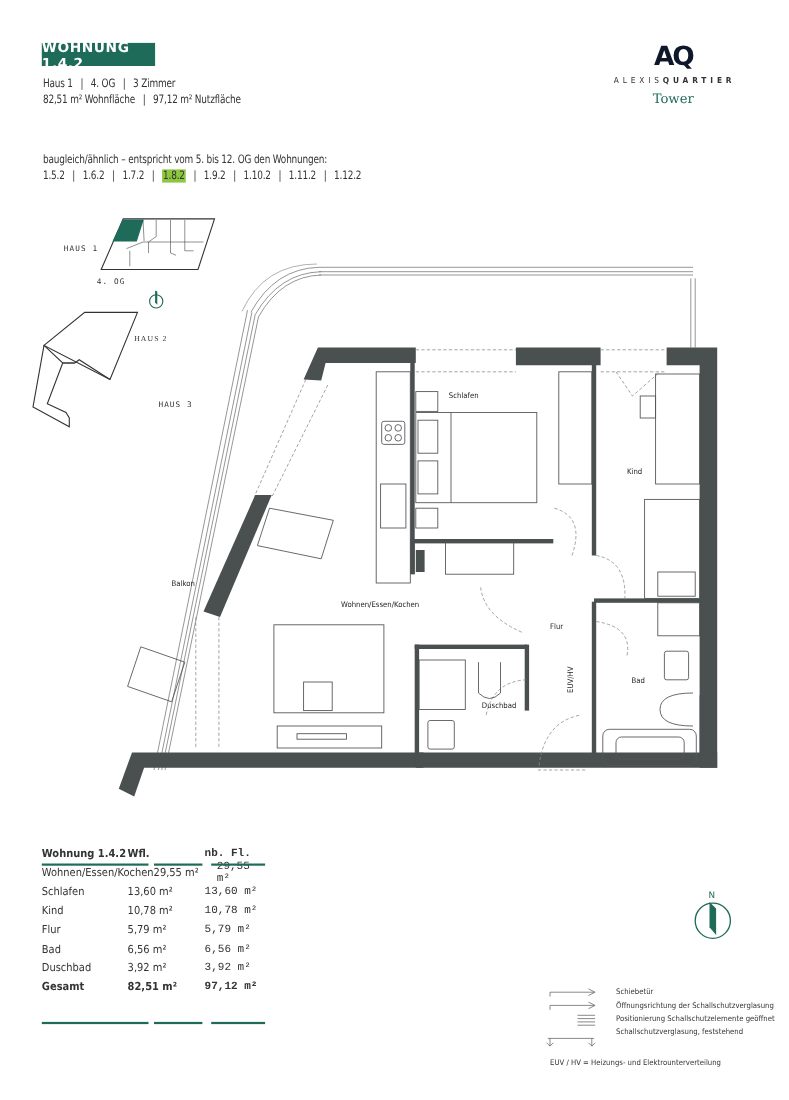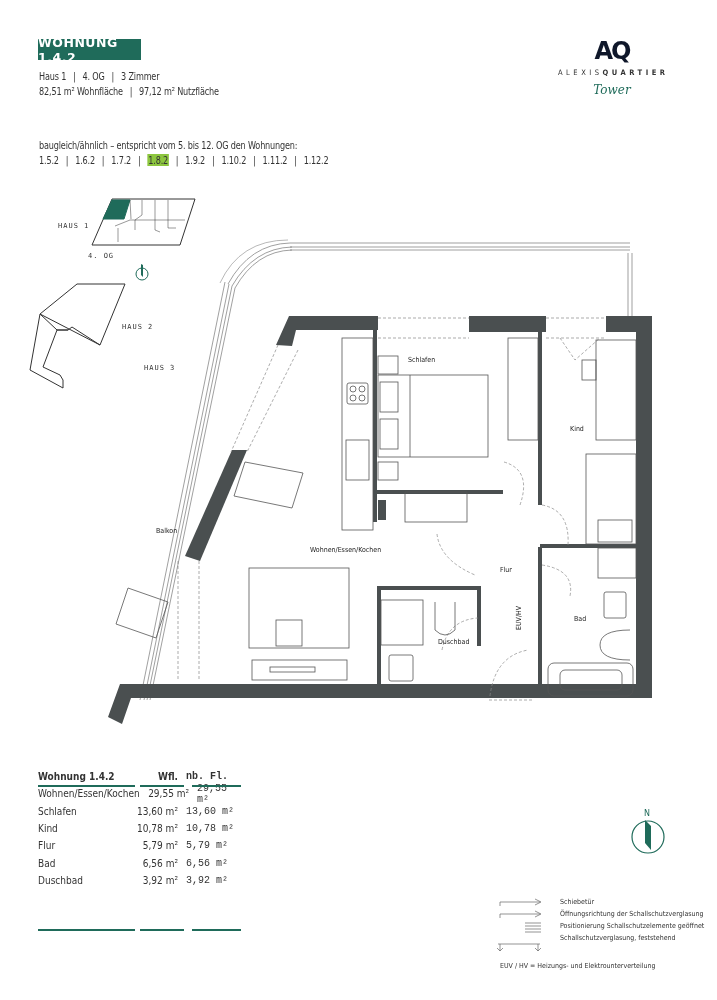--- a/index.html
+++ b/index.html
@@ -5,25 +5,25 @@
   html,body{margin:0;padding:0;background:#fff;}
   body{width:717px;height:1000px;position:relative;overflow:hidden;font-family:"DejaVu Sans Condensed","DejaVu Sans",sans-serif;color:#333;}
   .title-badge{position:absolute;left:38px;top:39px;width:103px;height:21px;background:#1f6b5a;color:#fff;font-family:"DejaVu Sans",sans-serif;font-weight:bold;font-size:12.5px;letter-spacing:0.5px;display:flex;align-items:center;justify-content:center;}
   .meta{position:absolute;left:39px;font-size:10.5px;color:#333;letter-spacing:-0.2px;transform:scaleX(0.86);transform-origin:left;white-space:nowrap;}
   .sep{margin:0 8px;}
   .unit-hl{background:#8dc63f;padding:0 1px;}
   .logo{position:absolute;left:558px;top:38px;width:108px;text-align:center;}
   .logo-aq{font-family:"DejaVu Sans",sans-serif;font-size:24px;font-weight:bold;color:#0f172a;letter-spacing:-2px;line-height:26px;}
   .logo-name{font-size:7.5px;letter-spacing:3.5px;color:#333;margin-top:4px;white-space:nowrap;}
   .logo-name b{letter-spacing:3.5px;}
-  .logo-tower{font-family:"DejaVu Serif",serif;font-style:italic;font-size:12px;color:#1f6b5a;margin-top:6px;}
+  .logo-tower{font-family:"DejaVu Serif",serif;font-size:12px;color:#1f6b5a;margin-top:6px;}
   svg{position:absolute;left:0;top:0;}
   .tbl{position:absolute;left:38px;top:768px;width:203px;font-size:10px;}
   .tbl .row{display:flex;height:17.3px;align-items:center;transform-origin:left;}
-  .tbl .c1{flex:1;} .tbl .c2{width:62px;text-align:right;margin-right:8px;} .tbl .c3{width:55px;text-align:left;font-family:Liberation Mono, monospace;}
+  .tbl .c1{flex:1;} .tbl .c2{width:62px;margin-right:8px;} .tbl .c3{width:55px;text-align:left;font-family:Liberation Mono, monospace;}
   .tbl .hdr{font-weight:bold;border-bottom:none;}
   .rule{position:absolute;height:1.5px;background:#1f6b5a;}
   .legend{position:absolute;left:500px;top:896px;font-size:7px;color:#333;}
   .legend .li{height:12px;display:flex;align-items:center;}
   .legend .sym{width:60px;}
   .lbl{position:absolute;font-size:7px;color:#222;white-space:nowrap;}
   .site-lbl{position:absolute;font-size:7px;letter-spacing:1px;color:#333;font-family:"DejaVu Sans Mono",monospace;}
 </style>
 </head>
 <body>
@@ -163,21 +163,21 @@
   <g stroke="#666" fill="none" stroke-width="0.7">
     <path d="M500,906 L500,902 L540,902 M535,899 L541,902 L535,905"></path>
     <path d="M500,918 L500,914 L540,914 M535,911 L541,914 L535,917"></path>
     <path d="M525,923 L541,923 M525,926 L541,926 M525,929 L541,929 M525,932 L541,932"></path>
     <path d="M498,944 L540,944 M500,944 L500,951 M538,944 L538,951 M497,948 L500,951 L503,948 M535,948 L538,951 L541,948"></path>
   </g>
 </svg>
 
 <div class="site-lbl" style="left:58px;top:222px;">HAUS 1</div>
 <div class="site-lbl" style="left:88px;top:252px;">4. OG</div>
-<div class="site-lbl" style="left:122px;top:323px;">HAUS 2</div>
+<div class="site-lbl" style="left:122px;top:304px;font-family:Liberation Serif, serif;">HAUS 2</div>
 <div class="site-lbl" style="left:98px;top:364px;padding-left:46px;">HAUS 3</div>
 
 <div class="lbl" style="left:408px;top:356px;">Schlafen</div>
 <div class="lbl" style="left:570px;top:425px;">Kind</div>
 <div class="lbl" style="left:156px;top:510px;margin-top:17px;">Balkon</div>
 <div class="lbl" style="left:310px;top:546px;">Wohnen/Essen/Kochen</div>
 <div class="lbl" style="left:500px;top:566px;">Flur</div>
 <div class="lbl" style="left:438px;top:638px;">Duschbad</div>
 <div class="lbl" style="left:574px;top:615px;">Bad</div>
 <div class="lbl" style="left:515px;top:630px;transform:rotate(-90deg);transform-origin:left top;">EUV/HV</div>
@@ -211,20 +211,25 @@
   <div class="row">
       <span class="c1">Bad</span>
       <span class="c2">6,56 m²</span>
       <span class="c3">6,56 m²</span>
     </div>
   <div class="row">
       <span class="c1">Duschbad</span>
       <span class="c2">3,92 m²</span>
       <span class="c3">3,92 m²</span>
     </div>
+  <div class="row hdr">
+      <span class="c1">Gesamt</span>
+      <span class="c2">82,51 m²</span>
+      <span class="c3">97,12 m²</span>
+    </div>
 </div>
 <div class="rule" style="left:38px;top:785px;width:97px;"></div>
 <div class="rule" style="left:140px;top:785px;width:44px;"></div>
 <div class="rule" style="left:192px;top:785px;width:49px;"></div>
 <div class="rule" style="left:38px;top:929px;width:97px;"></div>
 <div class="rule" style="left:140px;top:929px;width:44px;"></div>
 <div class="rule" style="left:192px;top:929px;width:49px;"></div>
 
 <div class="legend">
   <div class="li">

